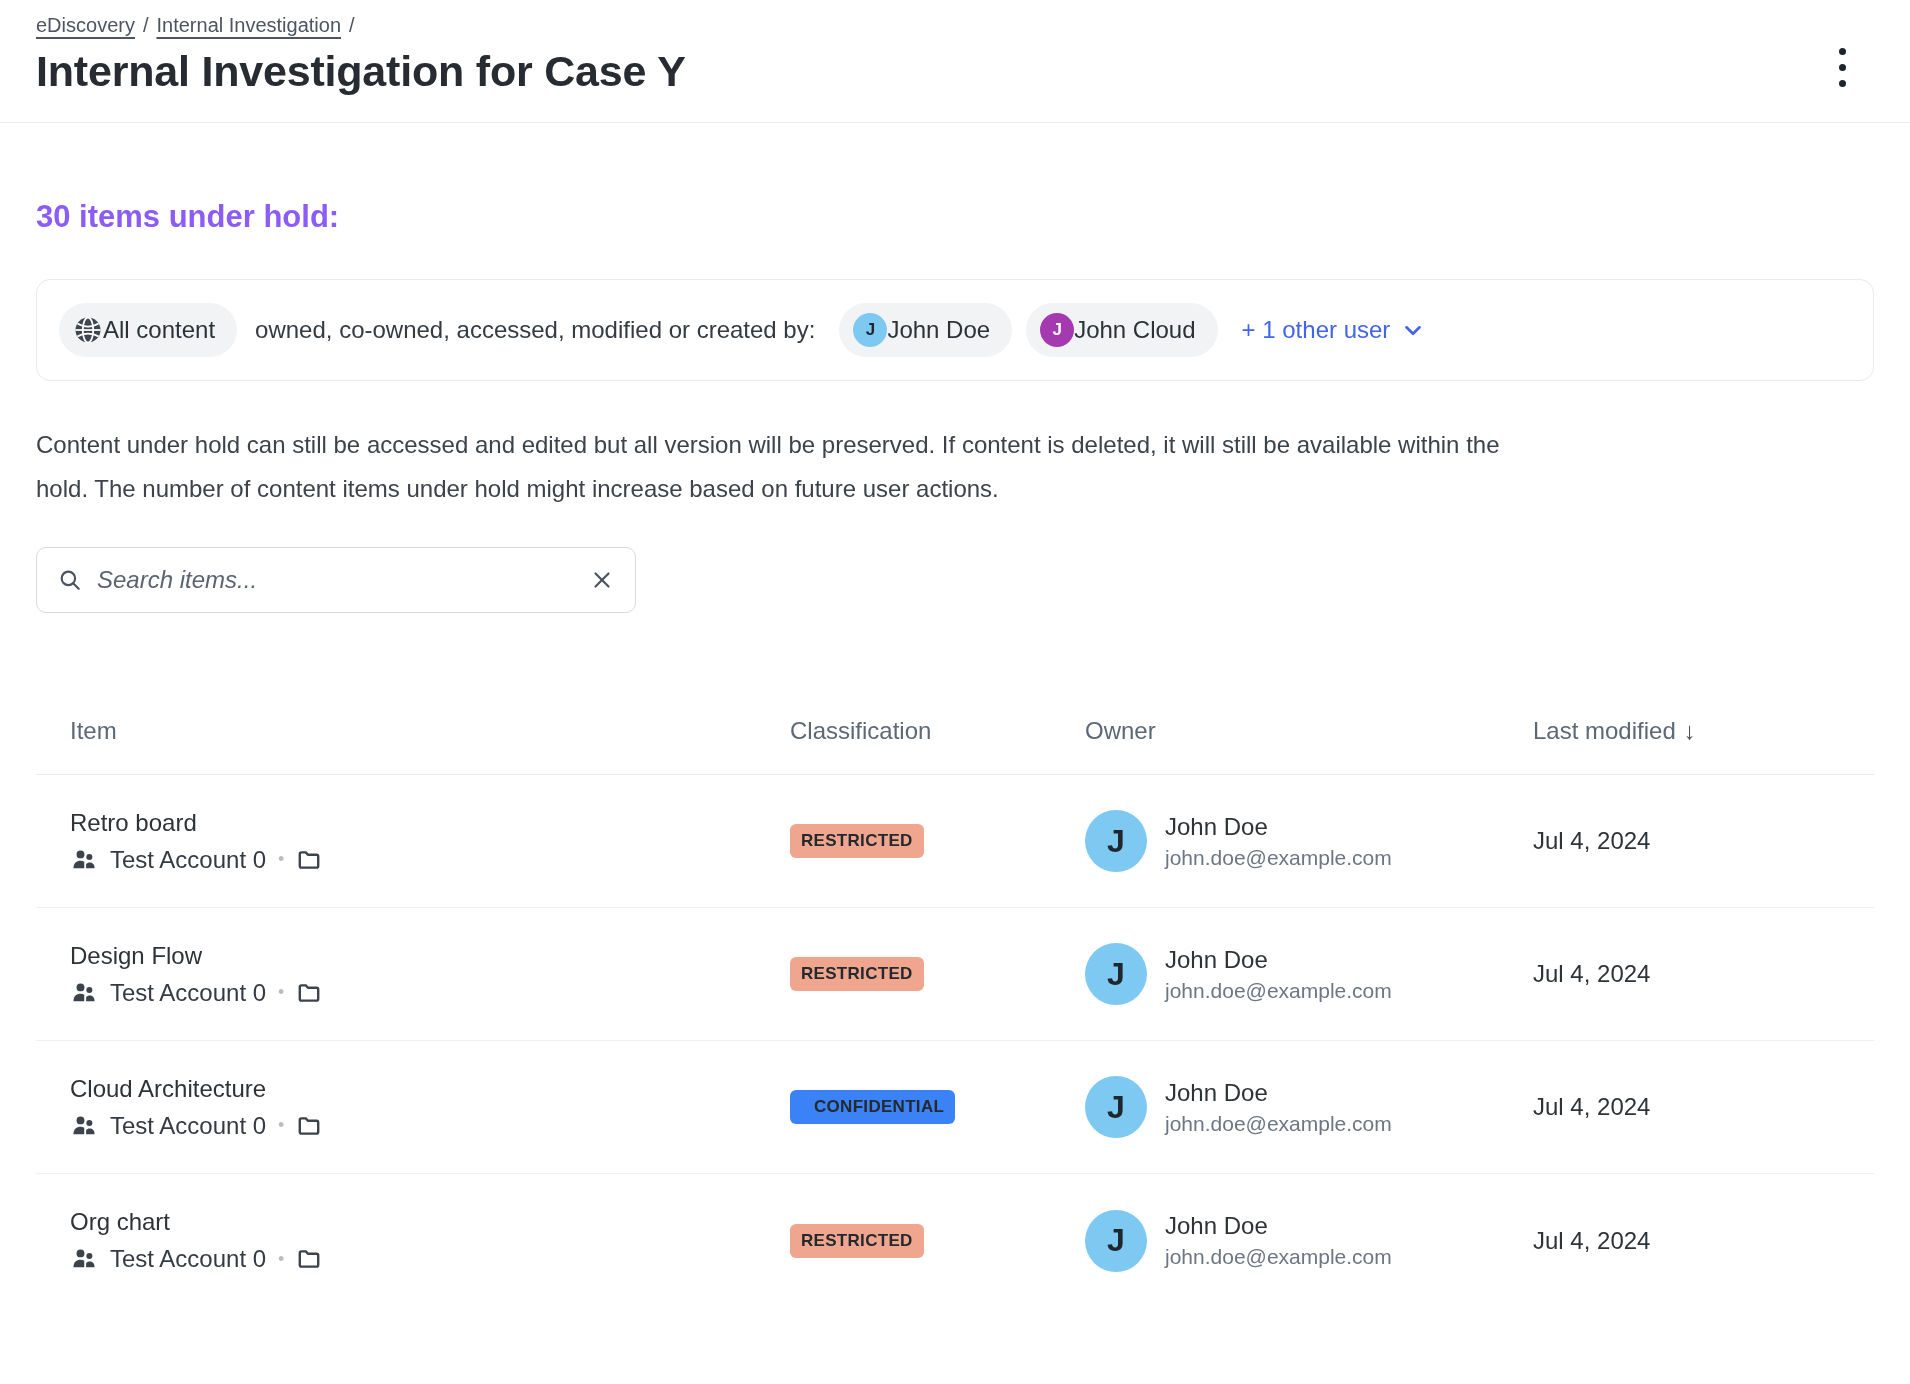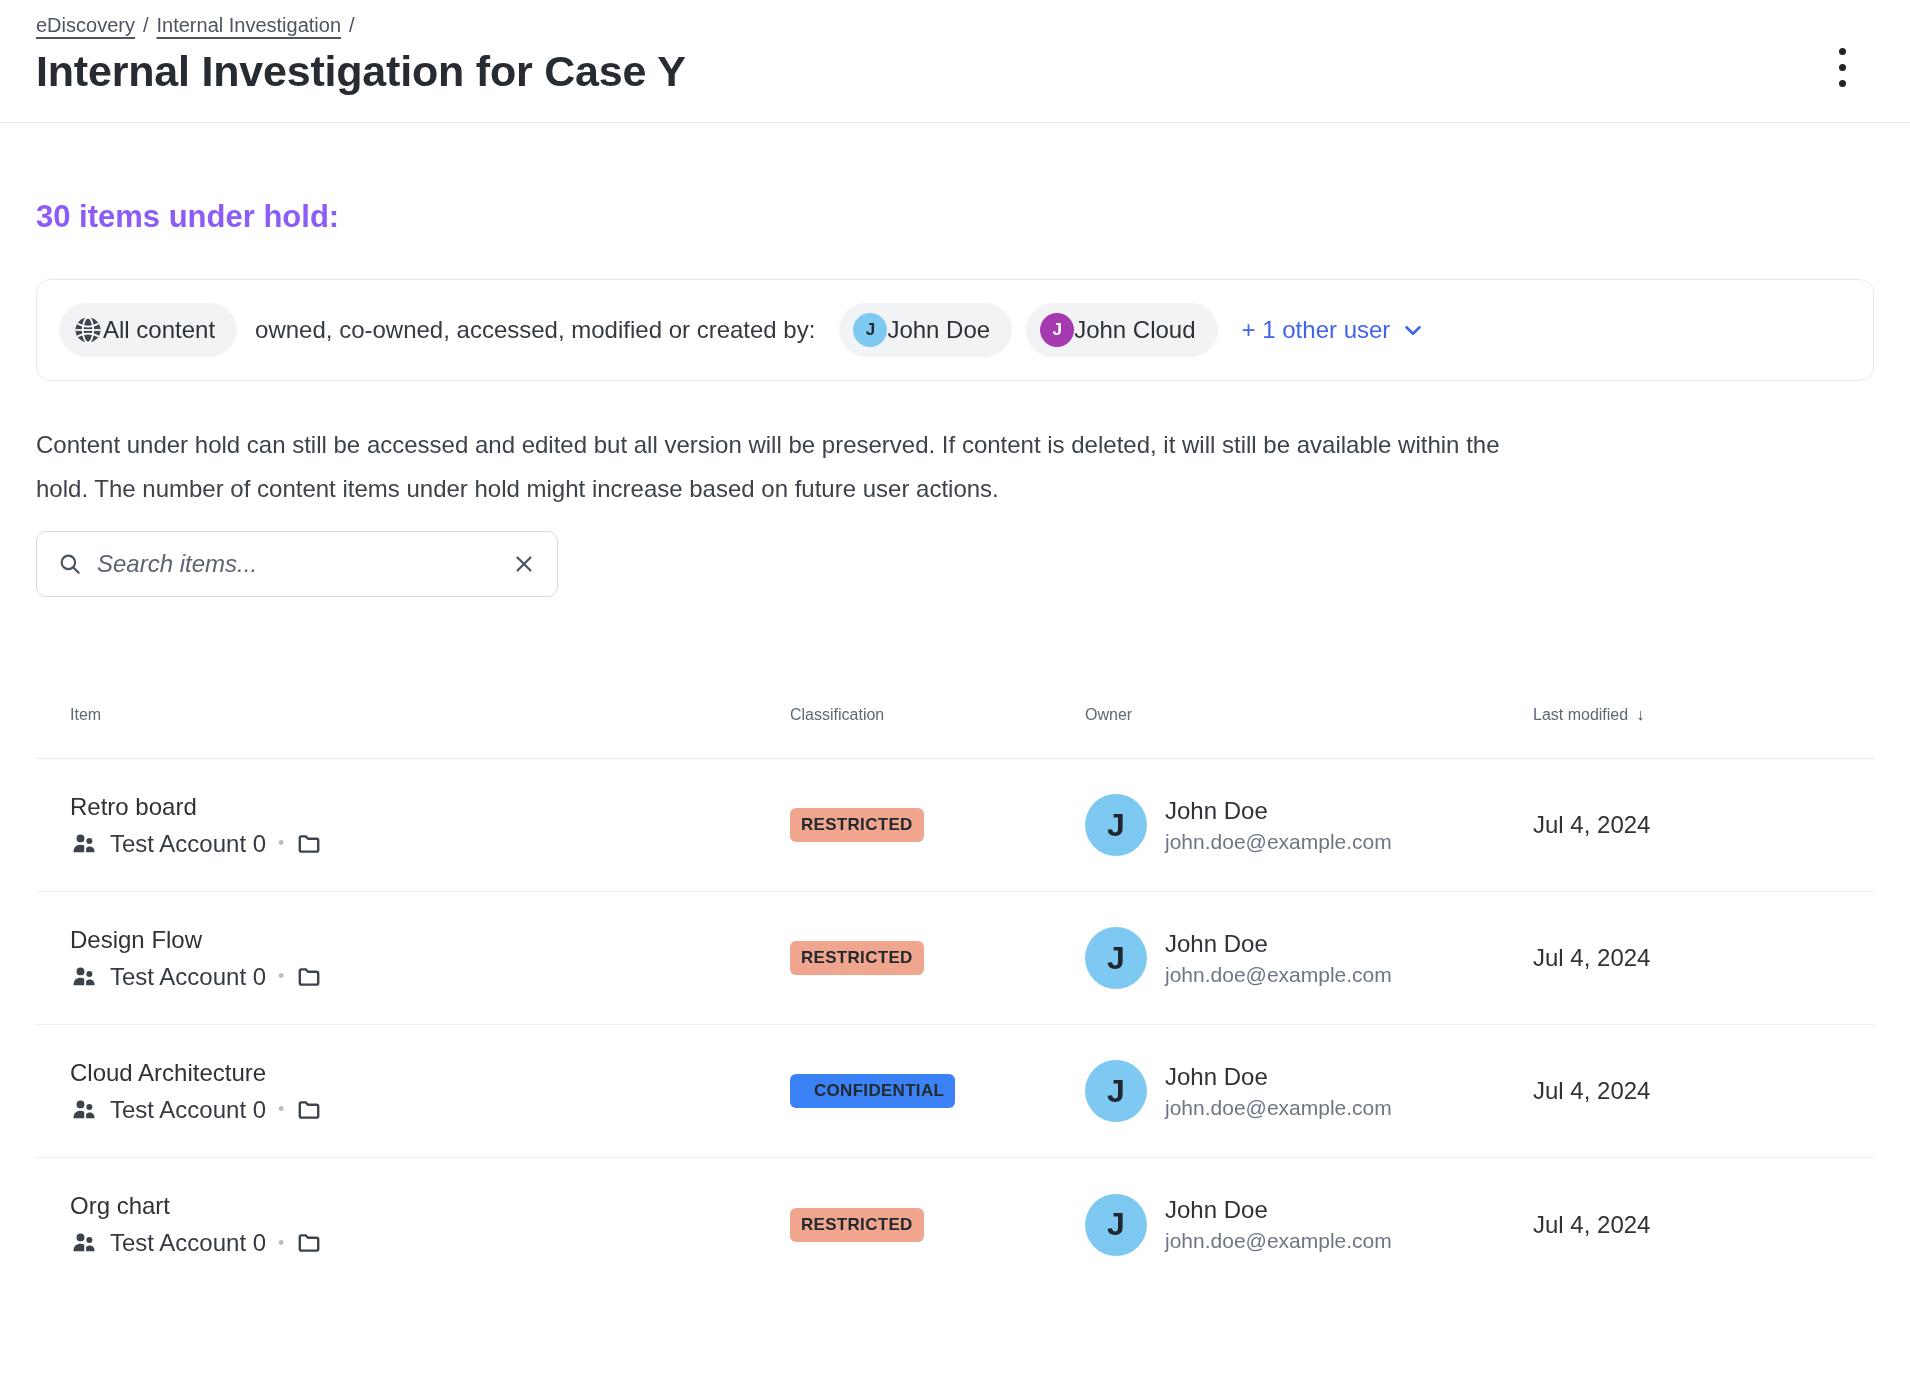--- a/index.html
+++ b/index.html
@@ -27,32 +27,32 @@
   .chip.scope { padding:12px 22px 12px 14px; }
   .filter-desc { font-size:24px; color:#343b43; margin-right:6px; }
   .user-chips { display:inline-flex; gap:14px; align-items:center; }
   .avatar { border-radius:50%; display:inline-flex; align-items:center; justify-content:center; font-weight:700; }
   .avatar.sm { width:34px; height:34px; font-size:17px; }
   .more-link { display:inline-flex; align-items:center; gap:10px; background:none; border:none;
     font-size:24px; color:#4263eb; cursor:pointer; margin-left:6px; font-family:inherit; }
 
   .notice { margin-top:42px; font-size:24px; line-height:44px; color:#3c434b; max-width:1505px; }
 
-  .search-wrap { margin-top:20px; width:522px; height:66px; border:1px solid #d8dbdf; border-radius:10px;
+  .search-wrap { margin-top:36px; width:600px; height:66px; border:1px solid #d8dbdf; border-radius:10px;
     display:flex; align-items:center; padding:0 20px; gap:14px; background:#fff; }
   .search-input { flex:1; border:none; outline:none; font-size:24px; font-style:italic; color:#3c434b;
     font-family:inherit; background:transparent; }
   .search-input::placeholder { color:#5b6470; opacity:1; }
   .icon-btn { background:none; border:none; cursor:pointer; display:flex; align-items:center; }
 
   
   .table { margin-top:74px; }
   .thead, .trow { display:grid; grid-template-columns:754px 295px 448px 1fr; align-items:center; }
   .thead { height:88px; border-bottom:1px solid #e7eaee; }
-  .th { font-size:16px; color:#5d6876; }
+  .th { font-size:24px; color:#5d6876; }
   .th.first { padding-left:34px; }
   .sort-arrow { font-weight:700; color:#4a525d; margin-left:8px; }
   .trow { height:133px; border-bottom:1px solid #eef0f3; cursor:pointer; }
   .trow:last-child { border-bottom:none; }
   .item-cell { padding-left:34px; }
   .item-title { font-size:24px; color:#2e3338; }
   .item-meta { margin-top:9px; display:flex; align-items:center; gap:12px; }
   .account { font-size:24px; color:#343b43; }
   .dot { color:#b7bdc5; font-size:18px; }
   .badge { display:inline-block; font-size:17px; font-weight:700; letter-spacing:0.3px;

